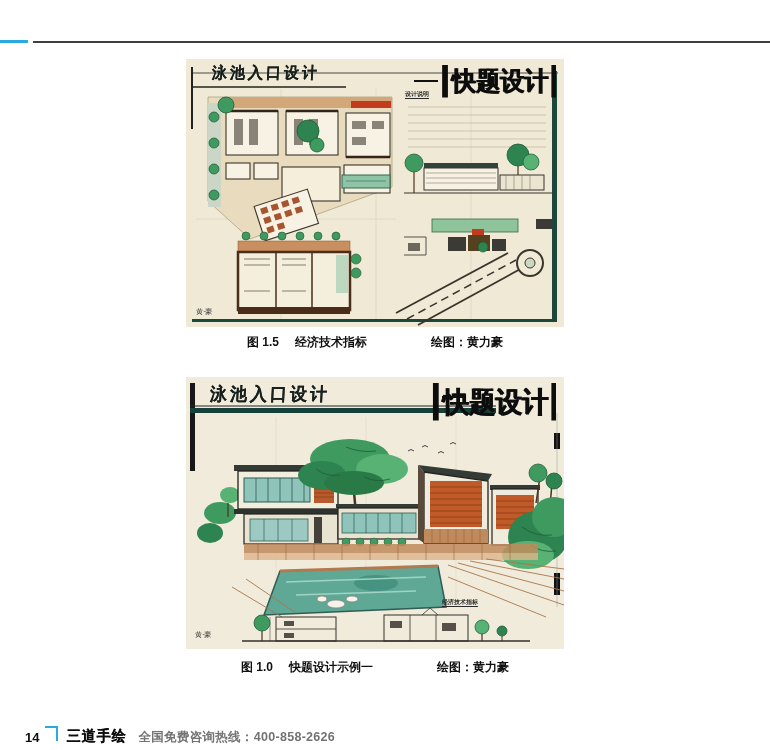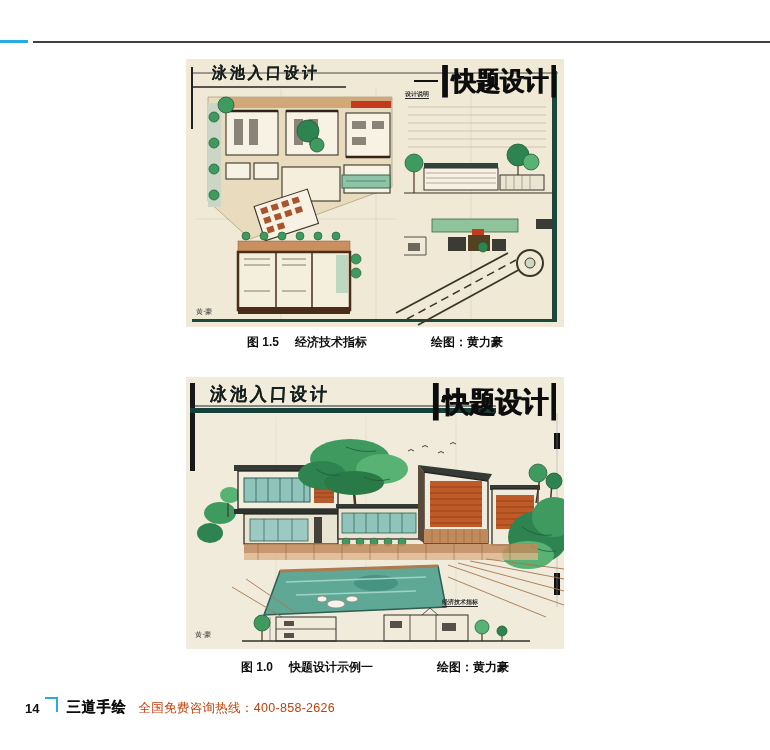--- a/index.html
+++ b/index.html
@@ -53,31 +53,31 @@
   .caption {
     position:absolute; left:186px; width:378px; text-align:center;
     font-size:12px; font-weight:bold; color:#101010; white-space:nowrap;
   }
   #caption-1 { top:334px; }
   #caption-2 { top:659px; }
   .caption .cap-label { margin-right:16px; }
   .caption .cap-credit { margin-left:28px;padding-left:36px; }
 
   
-  .footer { position:absolute; left:25px; top:697px; height:22px; display:flex; align-items:center; }
+  .footer { position:absolute; left:25px; top:726px; height:22px; display:flex; align-items:center; }
   .page-number { font-size:13px; font-weight:bold; color:#101010; }
   .footer-bracket {
     width:13px; height:15px; margin:0 8px 4px 6px; align-self:flex-start;
     border-top:2px solid #29abe2; border-right:2px solid #29abe2;
   }
   .brand-logo {
     font-size:14px; font-weight:900; color:#0d0d0d; letter-spacing:1px;
     transform:scaleY(1.08); text-shadow:.5px 0 0 #0d0d0d; margin-right:12px;
   }
-  .hotline { font-size:12.5px; font-weight:normal; color:#c2410c; letter-spacing:.3px; }
+  .hotline { font-size:12.5px; font-weight:bold; color:#737373; letter-spacing:.3px; }
 </style>
 </head>
 <body>
 
 <div class="top-rule-accent"></div>
 <div class="top-rule-line"></div>
 
 <div class="figure" id="figure-1">
   <svg viewBox="0 0 378 268">
     <rect x="0" y="0" width="378" height="268" fill="#efe9d5"></rect>

